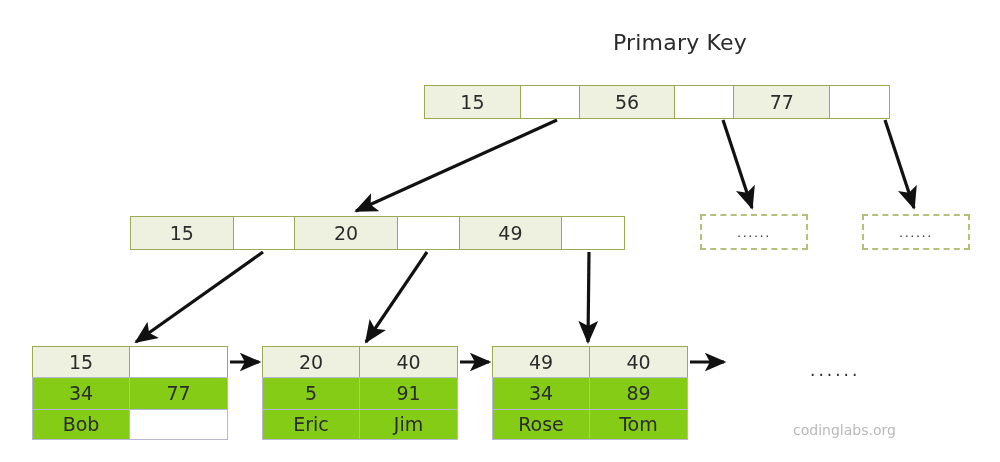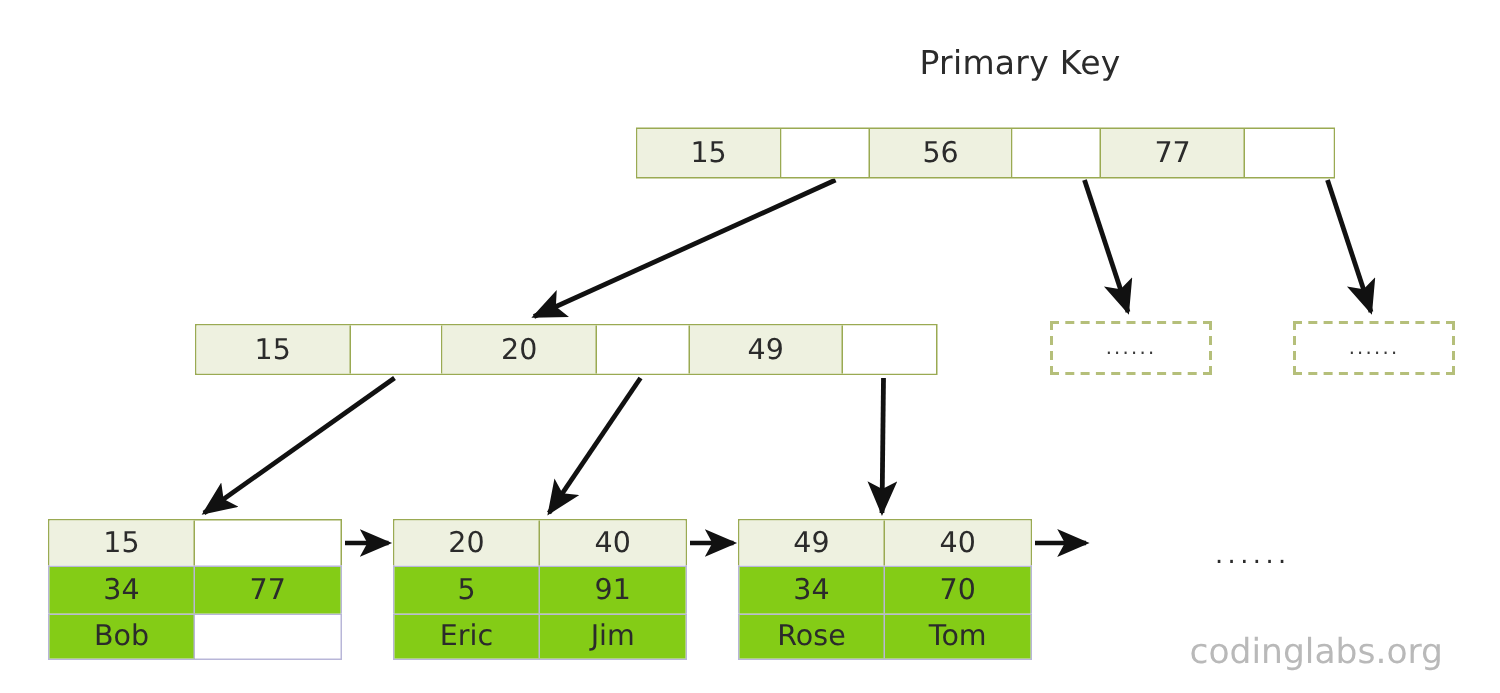--- a/index.html
+++ b/index.html
@@ -145,21 +145,21 @@
     letter-spacing: 3px;
     color: #2b2b2b;
     line-height: 1;
   }
 
   
   #watermark {
     position: absolute;
     left: 793px;
     top: 422px;
-    font-size: 23px;
+    font-size: 14px;
     color: #b9b9b9;
     white-space: nowrap;
   }
 
   
   #arrow-layer {
     position: absolute;
     left: 0;
     top: 0;
     width: 1000px;
@@ -250,21 +250,21 @@
     </div>
   </div>
 
   <div id="leaf-node-2" class="leaf-node">
     <div class="leaf-row key-row">
       <div class="lcell">49</div>
       <div class="lcell">40</div>
     </div>
     <div class="leaf-row data-row">
       <div class="lcell">34</div>
-      <div class="lcell">70</div>
+      <div class="lcell">89</div>
     </div>
     <div class="leaf-row data-row last">
       <div class="lcell">Rose</div>
       <div class="lcell">Tom</div>
     </div>
   </div>
 
   <div id="trailing-ellipsis">......</div>
 
   <div id="watermark">codinglabs.org</div>

